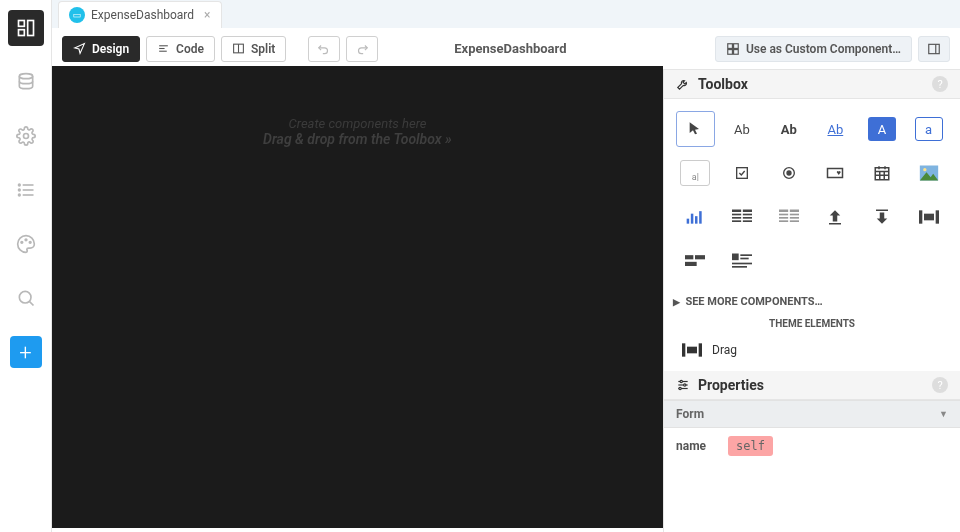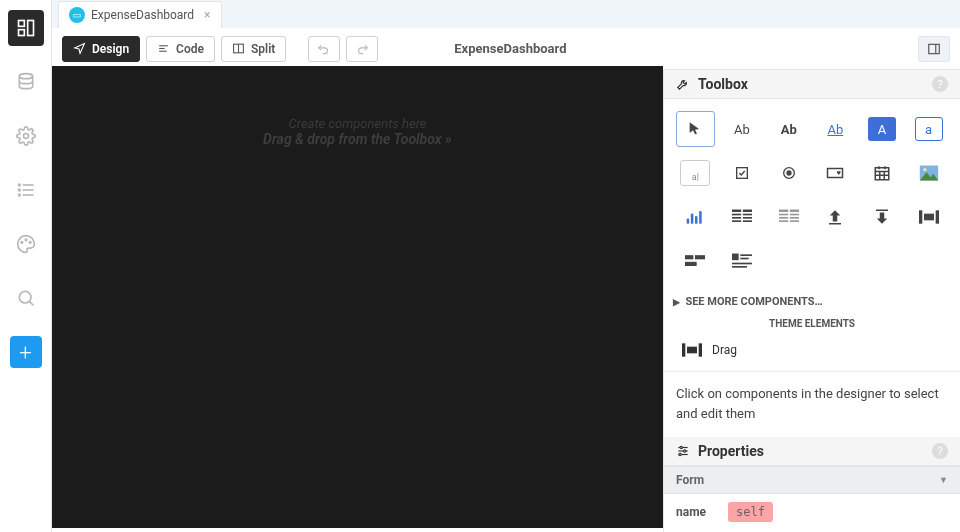--- a/index.html
+++ b/index.html
@@ -347,20 +347,29 @@
       </svg>
   </div>
   <div class="btn icon-only" style="color:#bbb">
     <svg width="14" height="14" viewBox="0 0 24 24" fill="none" stroke="currentColor" stroke-width="2">
         <path d="M21 10H11a5 5 0 1 0 0 10h3"></path>
         <polyline points="17 14 21 10 17 6"></polyline>
       </svg>
   </div>
   <div class="toolbar-title">ExpenseDashboard</div>
   <div class="toolbar-spacer"></div>
+  <div class="btn light">
+    <svg width="14" height="14" viewBox="0 0 24 24" fill="none" stroke="currentColor" stroke-width="2">
+        <rect x="3" y="3" width="8" height="8"></rect>
+        <rect x="13" y="3" width="8" height="8"></rect>
+        <rect x="3" y="13" width="8" height="8"></rect>
+        <rect x="13" y="13" width="8" height="8"></rect>
+      </svg>
+    <span>Use as Custom Component…</span>
+  </div>
   <div class="btn light icon-only">
     <svg width="14" height="14" viewBox="0 0 24 24" fill="none" stroke="currentColor" stroke-width="2">
         <rect x="3" y="4" width="18" height="16"></rect>
         <line x1="15" y1="4" x2="15" y2="20"></line>
       </svg>
   </div>
 </div>
 
 <div class="canvas">
   <div class="line1">Create components here</div>
@@ -509,21 +518,20 @@
   <div class="theme-header">THEME ELEMENTS</div>
   <div class="theme-item">
     <svg width="20" height="18" viewBox="0 0 24 20" fill="currentColor">
         <rect x="0" y="2" width="4" height="16"></rect>
         <rect x="20" y="2" width="4" height="16"></rect>
         <rect x="6" y="6" width="12" height="8"></rect>
       </svg>
     <span>Drag</span>
   </div>
 
-  <div class="info-text">Click on components in the designer to select and edit them</div>
 
   <div class="panel-header">
     <svg width="14" height="14" viewBox="0 0 24 24" fill="none" stroke="currentColor" stroke-width="2">
         <line x1="4" y1="6" x2="20" y2="6"></line>
         <line x1="4" y1="12" x2="20" y2="12"></line>
         <line x1="4" y1="18" x2="20" y2="18"></line>
         <circle cx="9" cy="6" r="2" fill="#f5f5f5"></circle>
         <circle cx="15" cy="12" r="2" fill="#f5f5f5"></circle>
         <circle cx="7" cy="18" r="2" fill="#f5f5f5"></circle>
       </svg>

